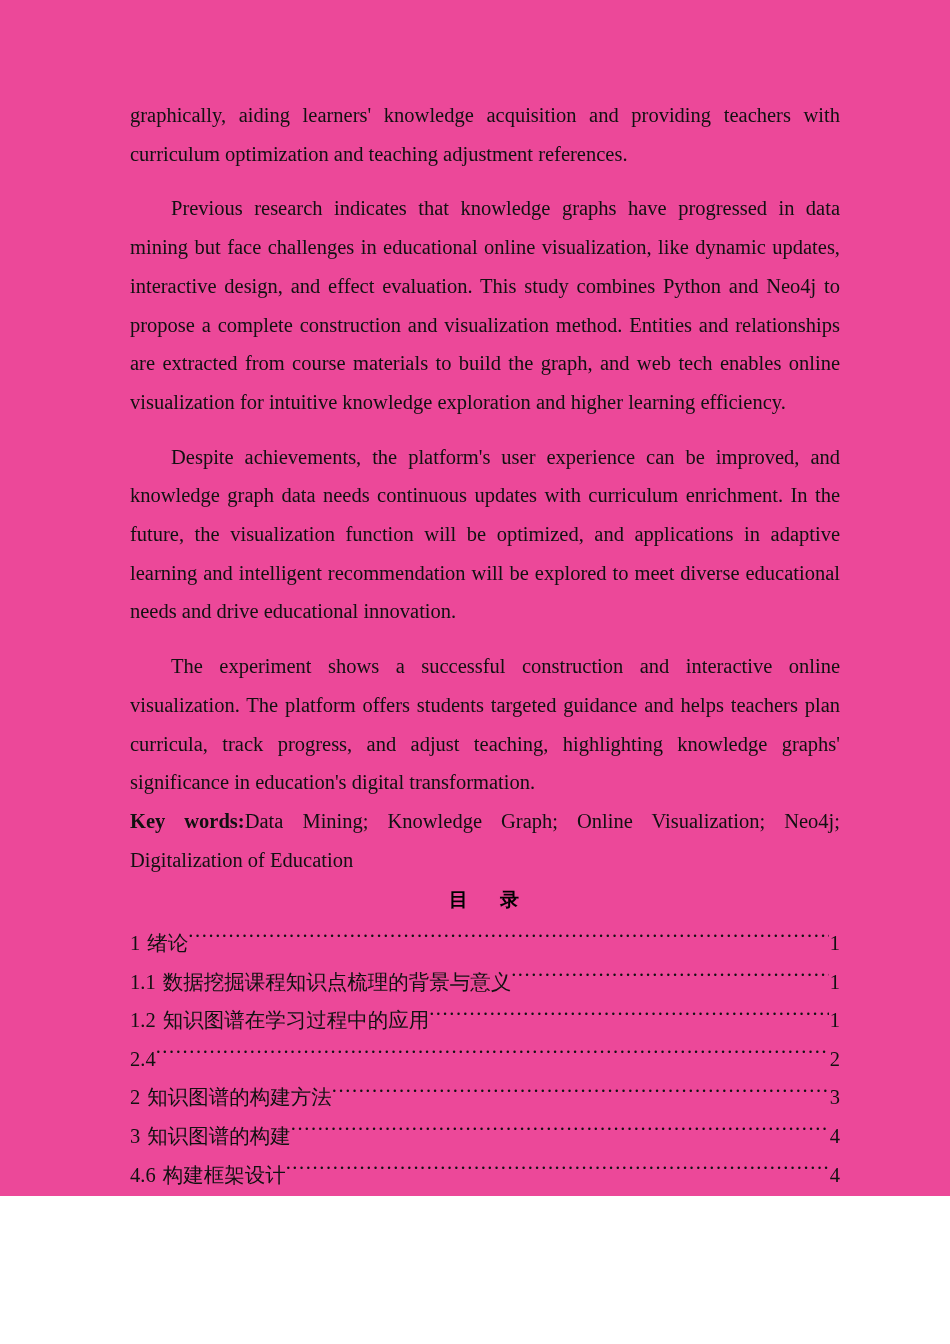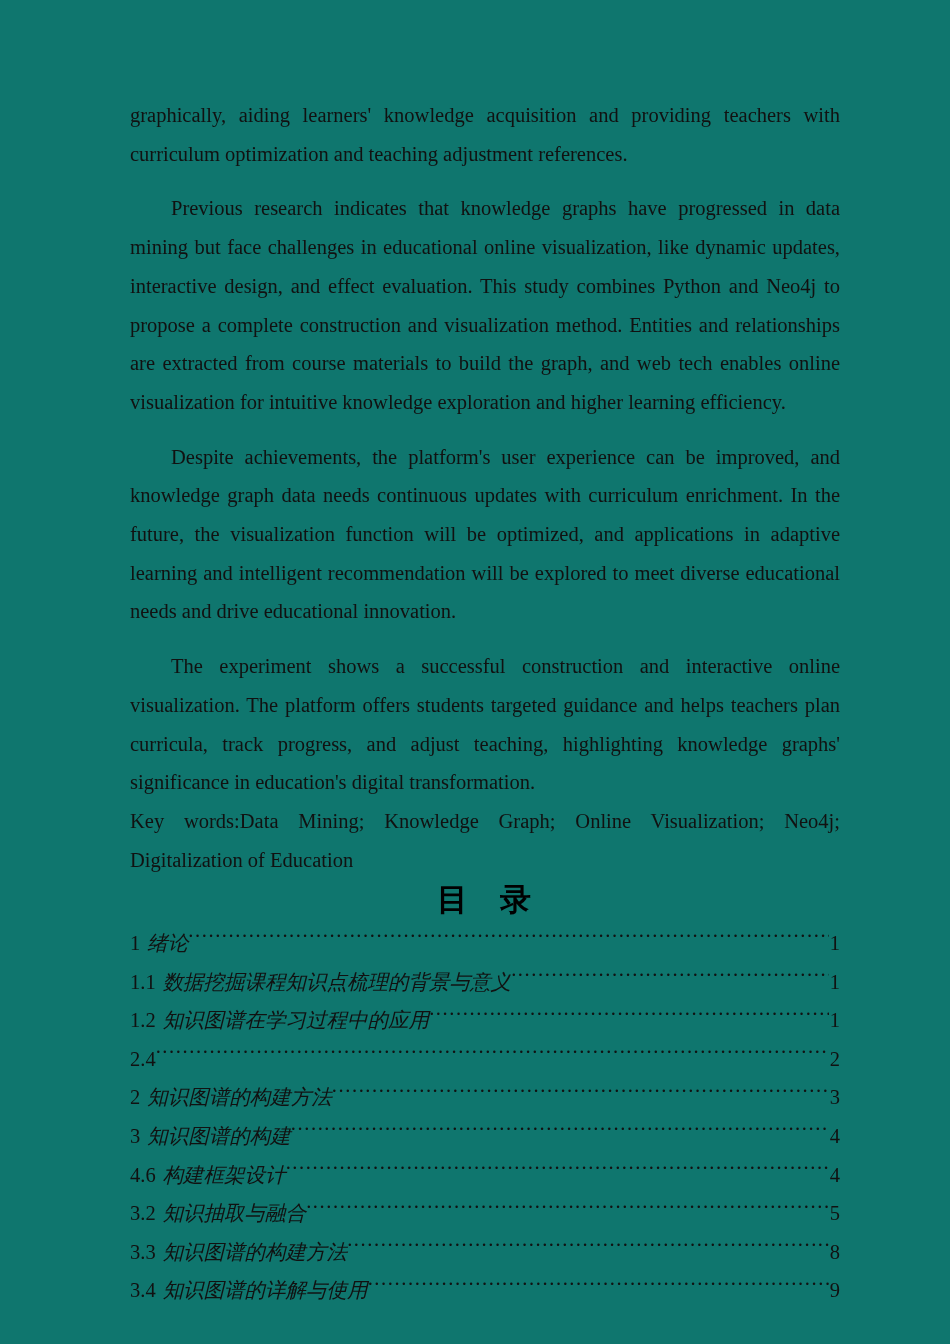--- a/index.html
+++ b/index.html
@@ -11,24 +11,24 @@
     width: 950px;
     height: 1344px;
     font-family: "Liberation Serif", "DejaVu Serif", serif;
     color: #000000;
     -webkit-font-smoothing: antialiased;
   }
 
   .page {
     position: relative;
     width: 950px;
-    height: 1344px;
+    height: 1196px;
     box-sizing: border-box;
     padding: 96px 110px 17px 130px;
-    background: #0f766e;
+    background: #ec4899;
     overflow: hidden;
   }
 
   .body-text {
     font-size: 20.5px;
     line-height: 38.7px;
     text-align: justify;
     text-justify: inter-word;
     margin: 0;
     color: #111111;
@@ -42,27 +42,27 @@
 
   .keywords-line {
     font-size: 20.5px;
     line-height: 38.7px;
     text-align: justify;
     text-justify: inter-word;
     margin: 0;
     color: #111111;
   }
   .kw-label {
-    font-weight: normal;
+    font-weight: bold;
   }
 
   .toc-title {
     text-align: center;
     font-weight: bold;
-    font-size: 31px;
+    font-size: 19px;
     line-height: 38.7px;
     margin: 0;
     padding-top: 2px;
     letter-spacing: 2px;
   }
   .toc-title .gap {
     display: inline-block;
     width: 30px;
   }
 
@@ -78,21 +78,20 @@
     line-height: 38.6px;
     white-space: nowrap;
     color: #111111;
   }
   .toc-num {
     flex: 0 0 auto;
   }
   .toc-label {
     flex: 0 0 auto;
     padding-left: 7px;
-    font-style: italic;
   }
   .toc-dots {
     flex: 1 1 auto;
     overflow: hidden;
     position: relative;
     height: 1em;
   }
   .toc-dots::after {
     content: ".....................................................................................................................................................................";
     display: block;

